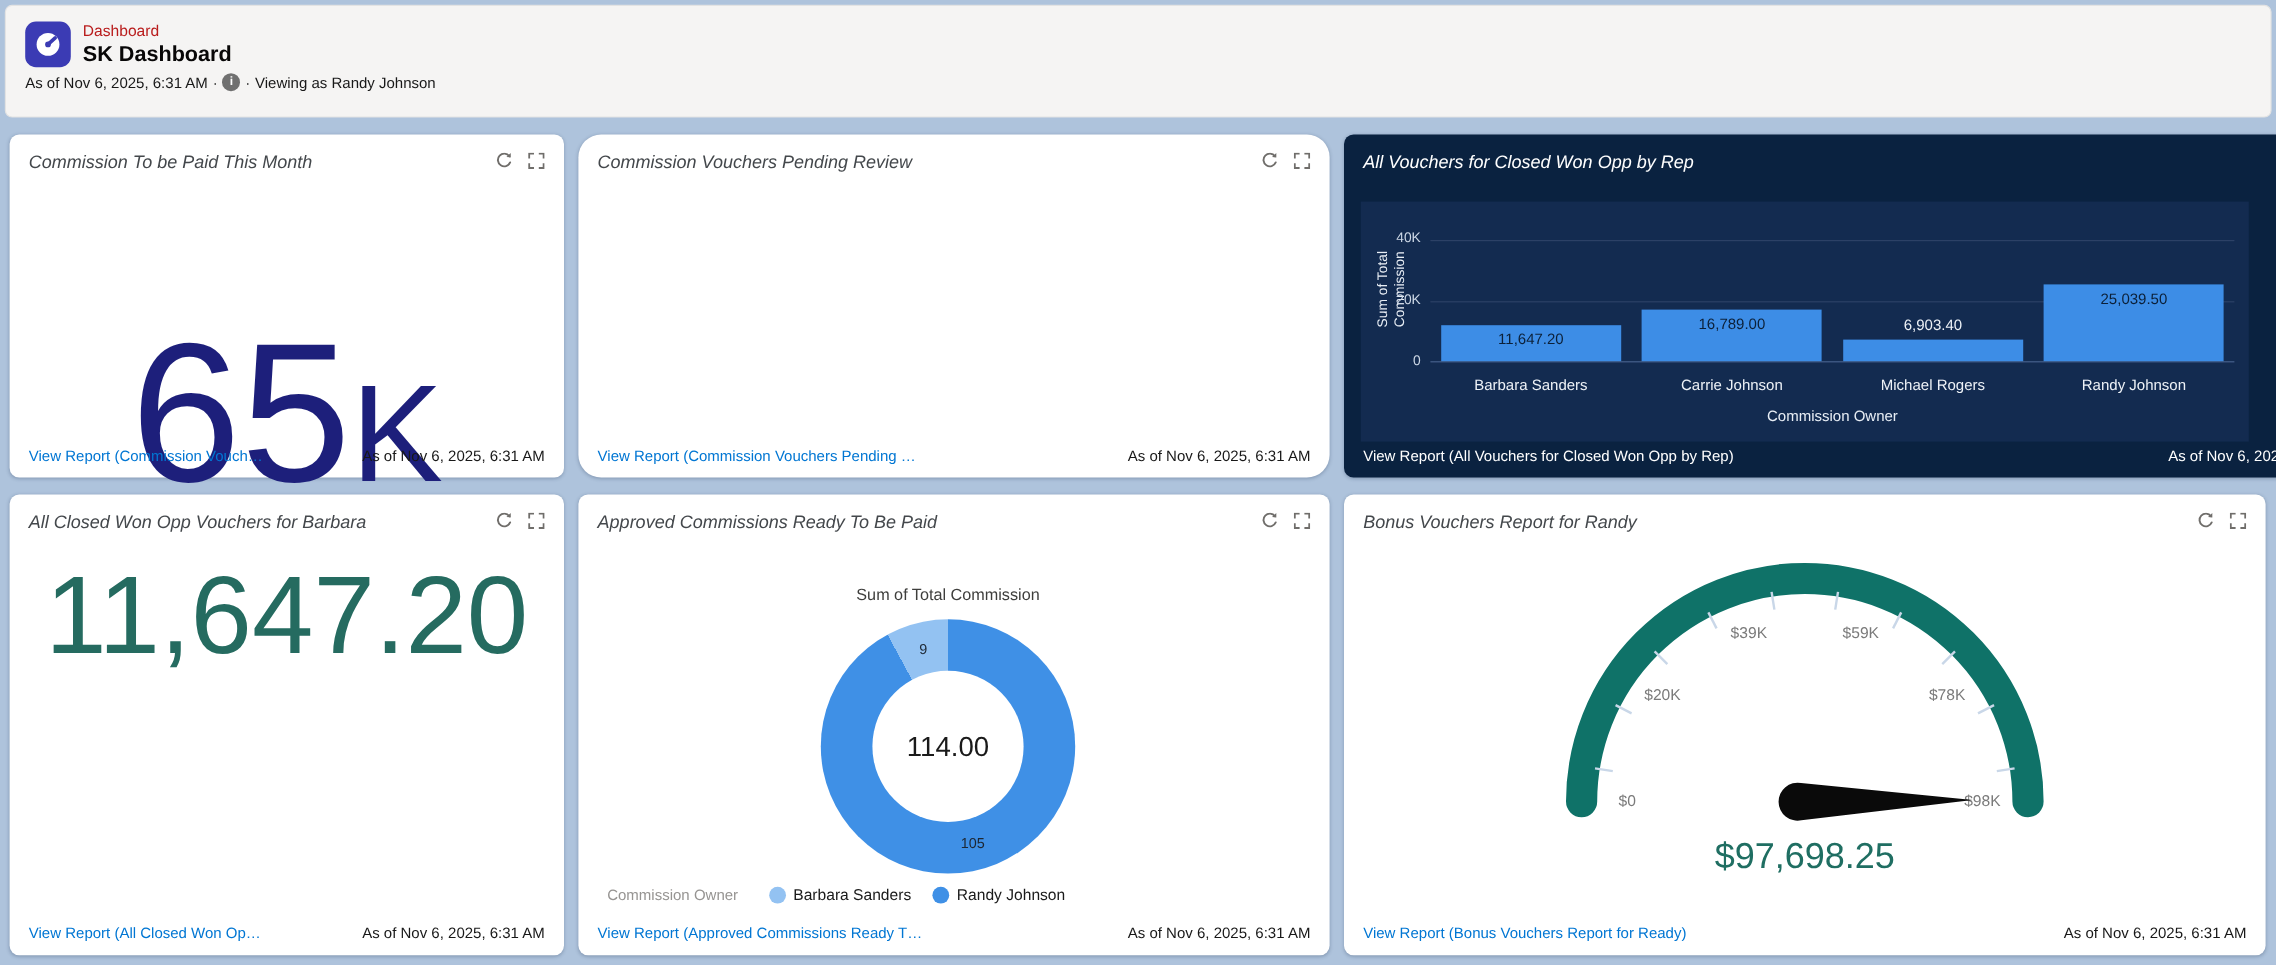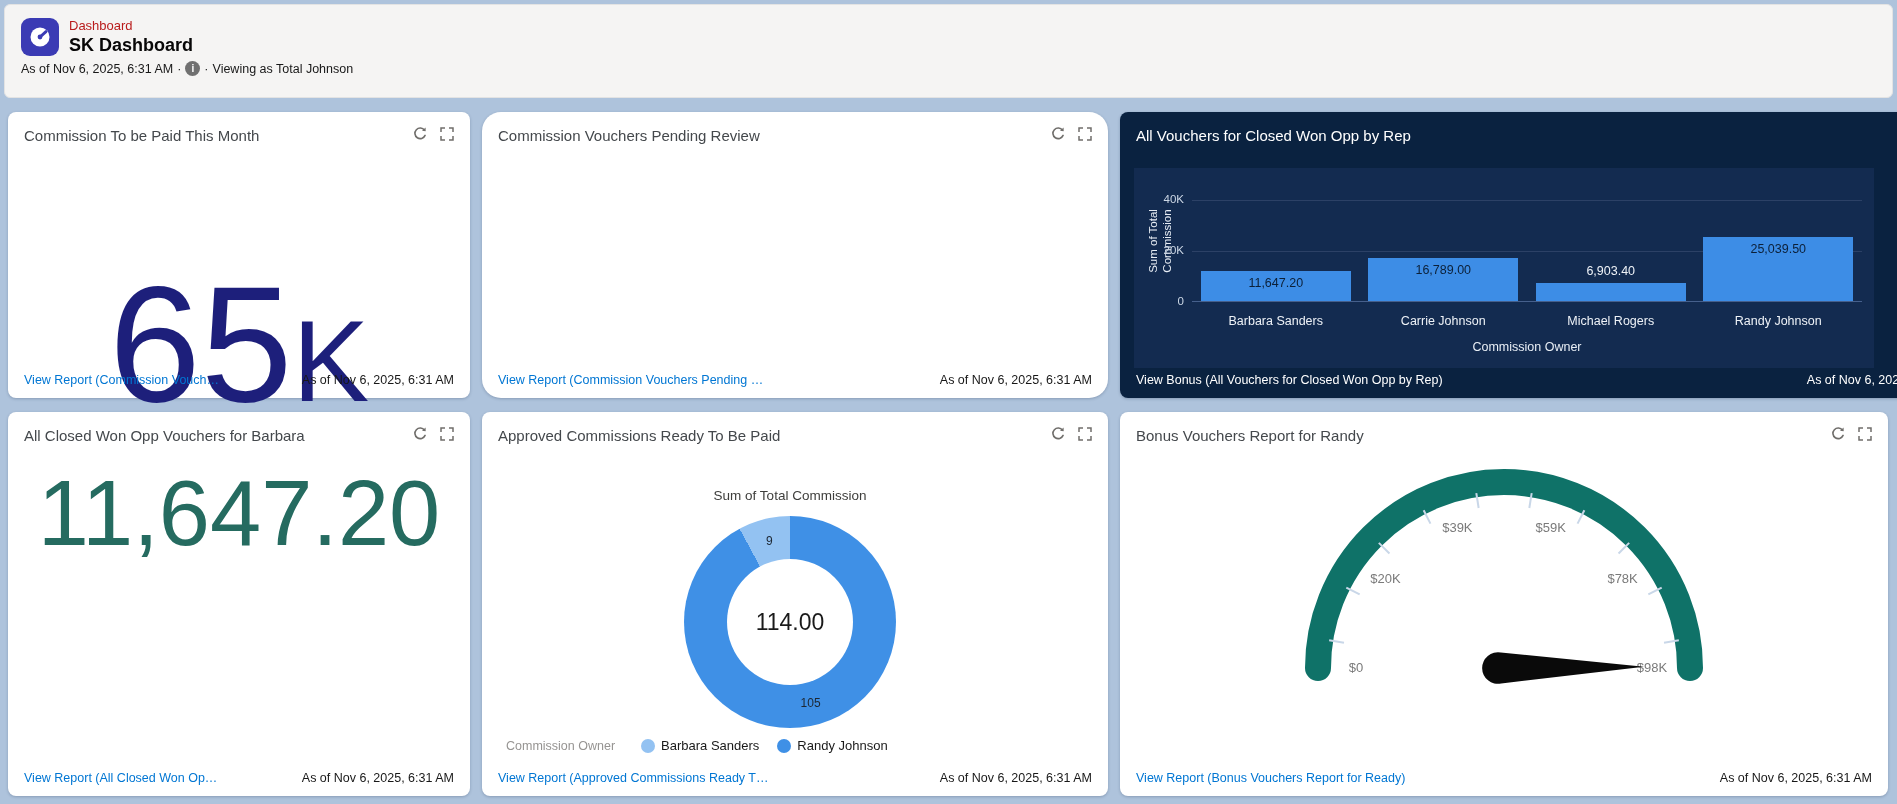--- a/index.html
+++ b/index.html
@@ -54,20 +54,21 @@
   }
   #card1 { left:8px;    top:112px; width:462px; height:286px; }
   #card2 { left:482px;  top:112px; width:626px; height:286px;border-radius:19px; }
   #card3 { left:1120px; top:112px; width:855px; height:286px; background:#0a2240; }
   #card4 { left:8px;    top:412px; width:462px; height:384px; }
   #card5 { left:482px;  top:412px; width:626px; height:384px; }
   #card6 { left:1120px; top:412px; width:768px; height:384px; }
   .card-title {
     position:absolute; left:16px; top:15px; font-size:15px; font-weight:normal; color:#44484c;
     white-space:nowrap;
+    font-style:italic;
   }
   .dark .card-title { color:#ffffff; }
   .card-icons { position:absolute; right:16px; top:15px; display:flex; gap:13px; color:#706e6b; }
   .dark .card-icons { color:#ffffff; }
   .icon { width:14px; height:14px; display:inline-block; cursor:pointer; }
   .icon svg { display:block; }
   .card-footer {
     position:absolute; left:16px; right:16px; bottom:11px;
     display:flex; justify-content:space-between; align-items:flex-start; font-size:12.5px;
   }
@@ -145,21 +146,21 @@
   </div>
   <div class="hdr-texts">
     <div class="hdr-type">Dashboard</div>
     <div class="hdr-title">SK Dashboard</div>
   </div>
   <div class="hdr-asof">
     <span>As of Nov 6, 2025, 6:31 AM</span>
     <span>·</span>
     <span class="info-dot">i</span>
     <span>·</span>
-    <span>Viewing as Total Johnson</span>
+    <span>Viewing as Randy Johnson</span>
   </div>
 </header>
 
 <section class="card" id="card1">
   <h2 class="card-title">Commission To be Paid This Month</h2>
   <div class="card-icons">
     <span class="icon">
       <svg viewBox="0 0 14 14" width="14" height="14">
           <path d="M12.1 8.4 A5.3 5.3 0 1 1 11.5 3.2" fill="none" stroke="currentColor" stroke-width="1.6" stroke-linecap="round"></path>
           <path d="M12.6 0.6 L12.6 4.2 L9.0 3.8 Z" fill="currentColor"></path>
@@ -248,21 +249,21 @@
       </div>
     <div class="cats">
         <span class="cat">Barbara Sanders</span>
         <span class="cat">Carrie Johnson</span>
         <span class="cat">Michael Rogers</span>
         <span class="cat">Randy Johnson</span>
       </div>
     <div class="xlab">Commission Owner</div>
   </div>
   <div class="card-footer">
-    <a class="view-link">View Bonus (All Vouchers for Closed Won Opp by Rep)</a>
+    <a class="view-link">View Report (All Vouchers for Closed Won Opp by Rep)</a>
     <span class="as-of">As of Nov 6, 2025, 6:31 AM</span>
   </div>
 </section>
 
 <section class="card" id="card4">
   <h2 class="card-title">All Closed Won Opp Vouchers for Barbara</h2>
   <div class="card-icons">
     <span class="icon">
       <svg viewBox="0 0 14 14" width="14" height="14">
           <path d="M12.1 8.4 A5.3 5.3 0 1 1 11.5 3.2" fill="none" stroke="currentColor" stroke-width="1.6" stroke-linecap="round"></path>
@@ -352,17 +353,18 @@
       <line x1="239.65694308148443" y1="182.45353904219343" x2="226.2918452186589" y2="175.6436815461002" stroke="#c9d7e8" stroke-width="2"></line>
       <line x1="223.9944888235877" y1="230.65761666348257" x2="209.17916371466063" y2="228.3110996878791" stroke="#c9d7e8" stroke-width="2"></line>
       <text x="236" y="260" text-anchor="middle" fill="#7a7a7a" font-size="13">$0</text>
       <text x="265.39078396354245" y="171.4796414873" text-anchor="middle" fill="#7a7a7a" font-size="13">$20K</text>
       <text x="337.36398373250415" y="119.53974944242105" text-anchor="middle" fill="#7a7a7a" font-size="13">$39K</text>
       <text x="430.63601626749585" y="119.53974944242105" text-anchor="middle" fill="#7a7a7a" font-size="13">$59K</text>
       <text x="502.6092160364576" y="171.47964148730003" text-anchor="middle" fill="#7a7a7a" font-size="13">$78K</text>
       <text x="532" y="260" text-anchor="middle" fill="#7a7a7a" font-size="13">$98K</text>
       <path d="M140 0 L-3 -15.5 A15.8 15.8 0 1 0 -3 15.5 Z" fill="#0a0a0a" transform="translate(384 256) rotate(-0.5542346938775324)"></path>
     </svg>
+  <div class="gauge-value">$97,698.25</div>
   <div class="card-footer">
     <a class="view-link">View Report (Bonus Vouchers Report for Ready)</a>
     <span class="as-of">As of Nov 6, 2025, 6:31 AM</span>
   </div>
 </section>
 
 </body></html>

